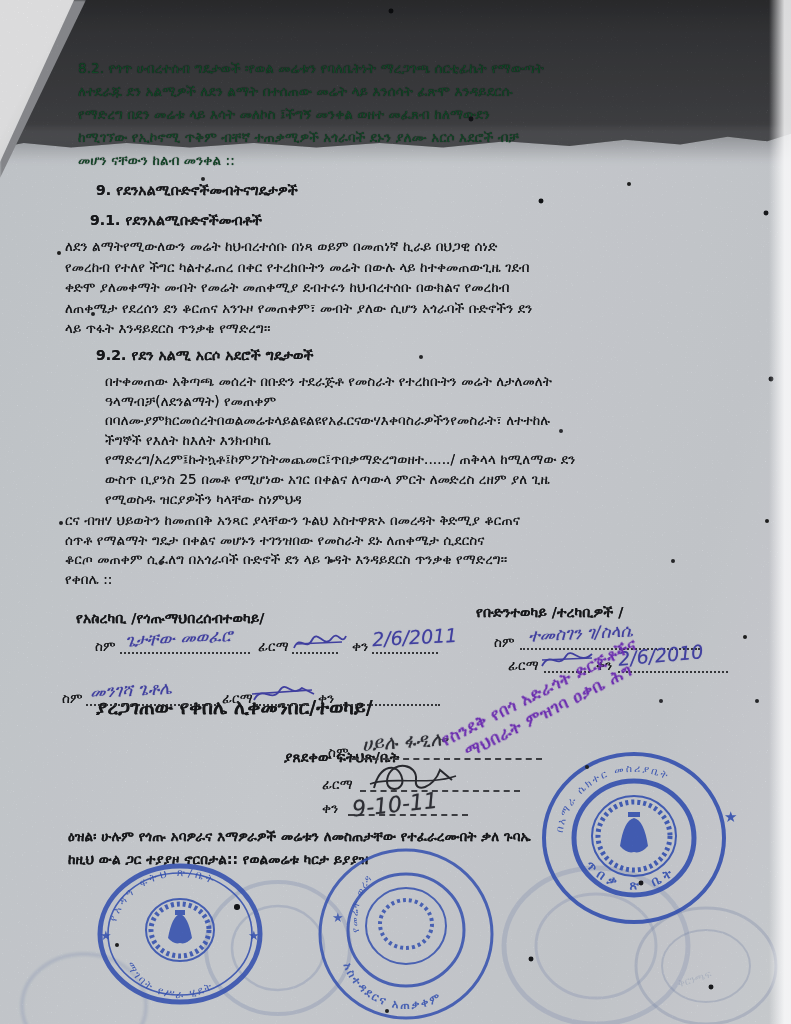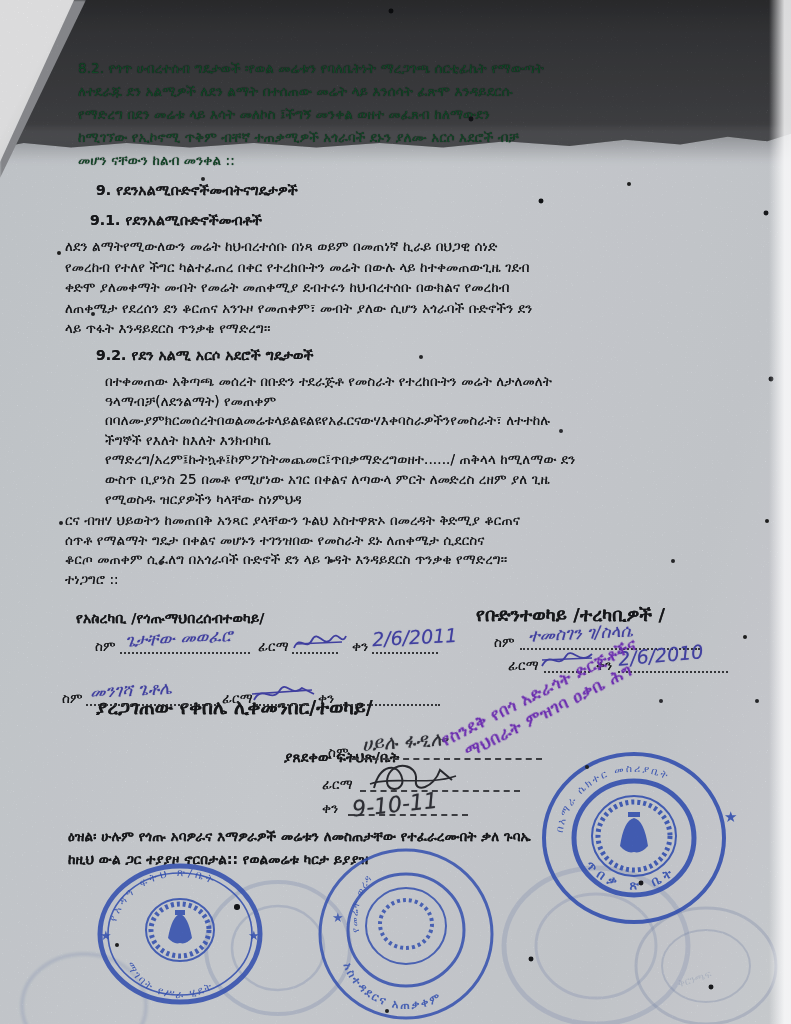--- a/index.html
+++ b/index.html
@@ -111,21 +111,21 @@
     <div class="line">በባለሙያምክርመሰረትበወልመሬቱላይልዩልዩየአፈርናውሃእቀባስራዎችንየመስራት፣  ለተተከሉ</div>
     <div class="line">ችግኞች  የእለት  ከእለት  እንክብካቤ</div>
     <div class="line">የማድረግ/አረም፤ኩትኳቶ፤ኮምፖስትመጨመር፤ጥበቃማድረግወዘተ....../  ጠቅላላ  ከሚለማው  ደን</div>
     <div class="line">ውስጥ  ቢያንስ  25  በመቶ  የሚሆነው  አገር  በቀልና  ለጣውላ  ምርት  ለመድረስ  ረዘም  ያለ  ጊዜ</div>
     <div class="line">የሚወስዱ  ዝርያዎችን  ካላቸው  ስነምህዳ</div>
   </div>
 <div class="print para p3" style="left:65px;top:512px;">
     <div class="line">ርና  ብዝሃ  ህይወትን  ከመጠበቅ  አንጻር  ያላቸውን  ጉልህ  አስተዋጽኦ  በመረዳት  ቅድሚያ  ቆርጠና</div>
     <div class="line">ሰጥቶ  የማልማት  ግዴታ  በቀልና  መሆኑን  ተገንዝበው  የመስራት  ደኑ  ለጠቀሜታ   ሲደርስና</div>
     <div class="line">ቆርጦ  መጠቀም  ሲፈለግ  በአጎራባች  ቡድኖች  ደን  ላይ  ጉዳት  እንዳይደርስ  ጥንቃቄ  የማድረግ፡፡</div>
-    <div class="line">ተነጋግሮ ::</div>
+    <div class="line">የቀበሌ ::</div>
   </div>
 
 <div class="print heading" style="left:76px;top:610px;font-size:14px;">የአስረካቢ /የጎጡማህበረሰብተወካይ/</div>
 <div class="print" style="left:95px;top:638px;">ስም</div>
 <div class="dots" style="left:120px;top:652px;width:130px;"></div>
 <div class="hand" style="left:125px;top:628px;">ጌታቸው መወፈሮ</div>
 <div class="print" style="left:258px;top:638px;">ፊርማ</div>
 <div class="dots" style="left:292px;top:652px;width:46px;"></div>
 <svg class="sig-svg" style="left:292px;top:630px;" width="56" height="26">
   <path d="M2 18 C8 4 14 22 20 10 C26 -2 32 20 40 8 C46 0 50 16 54 6" fill="none" stroke="#4a49b6" stroke-width="1.8"></path>
@@ -141,21 +141,21 @@
 <div class="hand" style="left:90px;top:680px;">መንገሻ ጌቶሌ</div>
 <div class="print" style="left:222px;top:690px;">ፊርማ</div>
 <div class="dots" style="left:256px;top:704px;width:52px;"></div>
 <svg class="sig-svg" style="left:252px;top:680px;" width="64" height="28">
   <path d="M2 20 C10 4 20 24 28 10 C34 0 40 18 50 8 L62 14" fill="none" stroke="#4a49b6" stroke-width="1.8"></path>
   <path d="M0 14 L60 10" fill="none" stroke="#4a49b6" stroke-width="1.6"></path>
 </svg>
 <div class="print" style="left:318px;top:690px;">ቀን</div>
 <div class="dots" style="left:340px;top:704px;width:100px;"></div>
 
-<div class="print heading" style="left:476px;top:604px;font-size:18px;">የቡድንተወካይ /ተረካቢዎች /</div>
+<div class="print heading" style="left:476px;top:604px;font-size:14px;">የቡድንተወካይ /ተረካቢዎች /</div>
 <div class="print" style="left:494px;top:634px;">ስም</div>
 <div class="dots" style="left:520px;top:648px;width:180px;"></div>
 <div class="hand" style="left:528px;top:623px;">ተመስገን ገ/ስላሴ</div>
 <div class="print" style="left:508px;top:657px;">ፊርማ</div>
 <div class="dots" style="left:544px;top:671px;width:46px;"></div>
 <svg class="sig-svg" style="left:540px;top:648px;" width="56" height="26">
   <path d="M2 18 C10 2 18 22 26 8 C32 -2 40 18 52 6" fill="none" stroke="#4a49b6" stroke-width="1.8"></path>
   <path d="M2 12 L52 10" fill="none" stroke="#4a49b6" stroke-width="1.4"></path>
 </svg>
 <div class="print" style="left:596px;top:657px;">ቀን</div>

